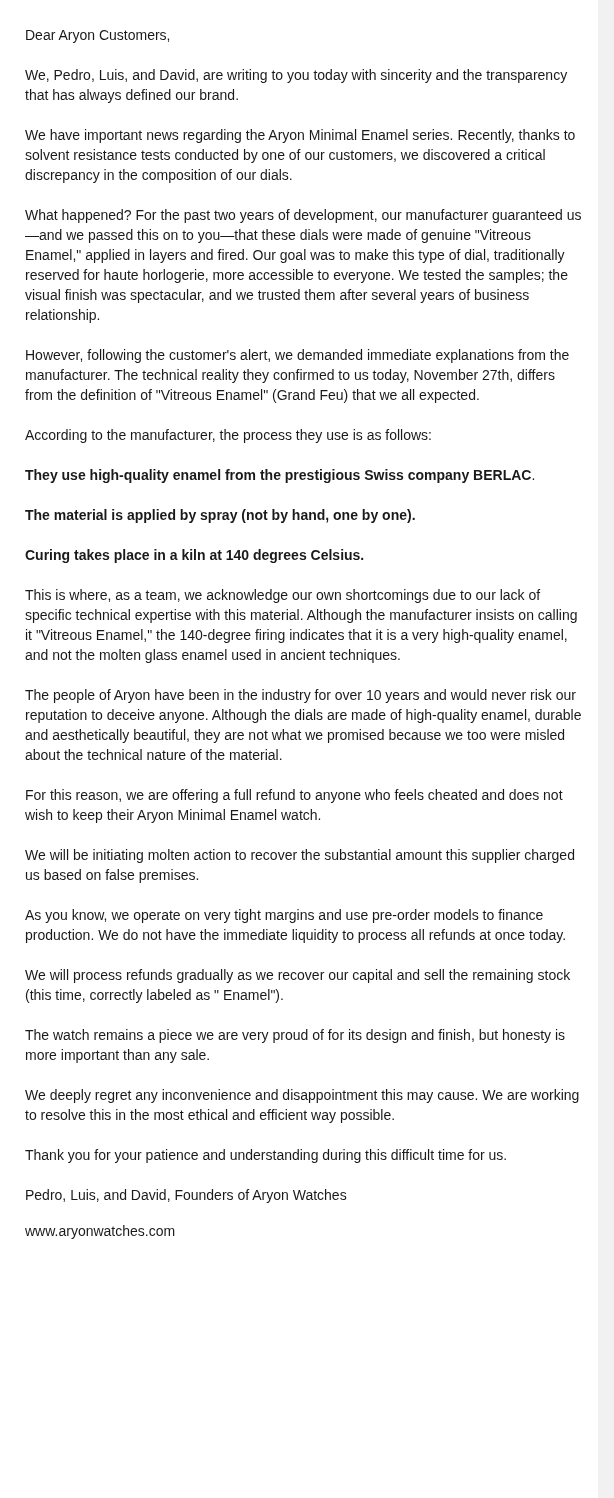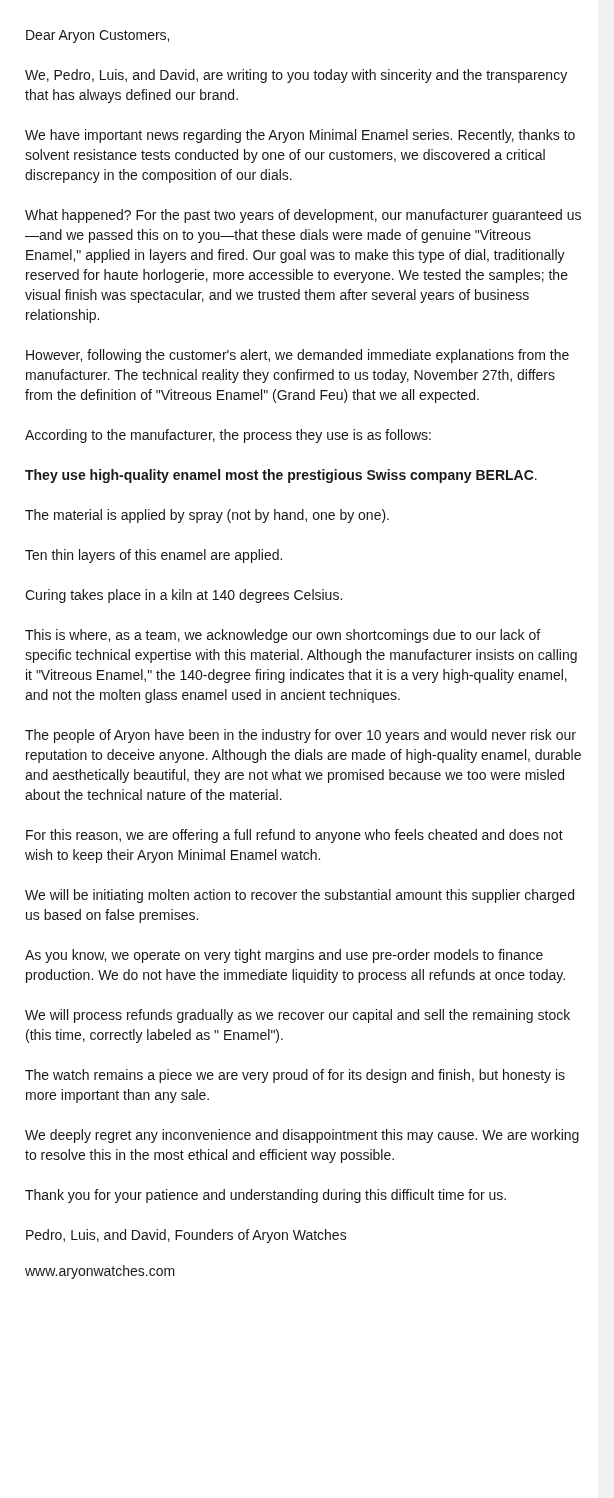--- a/index.html
+++ b/index.html
@@ -20,21 +20,21 @@
     padding: 25px 15px 0 25px;
     color: #1a1a1a;
     font-size: 14px;
     line-height: 20px;
     -webkit-font-smoothing: antialiased;
   }
   .email-body p {
     margin: 0 0 20px 0;
   }
   .email-body p.bold {
-    font-weight: normal;
+    font-weight: bold;
   }
   .email-body .sig-line {
     display: block;
     margin-top: 16px;
   }
   .scrollbar-track {
     position: absolute;
     top: 0;
     right: 0;
     width: 16px;
@@ -45,23 +45,22 @@
 </head>
 <body>
 
 <div class="email-body">
   <p>Dear Aryon Customers,</p>
   <p>We, Pedro, Luis, and David, are writing to you today with sincerity and the transparency that has always defined our brand.</p>
   <p>We have important news regarding the Aryon Minimal Enamel series. Recently, thanks to solvent resistance tests conducted by one of our customers, we discovered a critical discrepancy in the composition of our dials.</p>
   <p>What happened? For the past two years of development, our manufacturer guaranteed us—and we passed this on to you—that these dials were made of genuine "Vitreous Enamel," applied in layers and fired. Our goal was to make this type of dial, traditionally reserved for haute horlogerie, more accessible to everyone. We tested the samples; the visual finish was spectacular, and we trusted them after several years of business relationship.</p>
   <p>However, following the customer's alert, we demanded immediate explanations from the manufacturer. The technical reality they confirmed to us today, November 27th, differs from the definition of "Vitreous Enamel" (Grand Feu) that we all expected.</p>
   <p>According to the manufacturer, the process they use is as follows:</p>
-  <p><strong>They use high-quality enamel most the prestigious Swiss company BERLAC</strong><span>.</span></p>
+  <p><strong>They use high-quality enamel from the prestigious Swiss company BERLAC</strong><span>.</span></p>
   <p class="bold">The material is applied by spray (not by hand, one by one).</p>
-  <p class="bold">Ten thin layers of this enamel are applied.</p>
   <p class="bold">Curing takes place in a kiln at 140 degrees Celsius.</p>
   <p>This is where, as a team, we acknowledge our own shortcomings due to our lack of specific technical expertise with this material. Although the manufacturer insists on calling it "Vitreous Enamel," the 140-degree firing indicates that it is a very high-quality enamel, and not the molten glass enamel used in ancient techniques.</p>
   <p>The people of Aryon have been in the industry for over 10 years and would never risk our reputation to deceive anyone. Although the dials are made of high-quality enamel, durable and aesthetically beautiful, they are not what we promised because we too were misled about the technical nature of the material.</p>
   <p>For this reason, we are offering a full refund to anyone who feels cheated and does not wish to keep their Aryon Minimal Enamel watch.</p>
   <p>We will be initiating molten action to recover the substantial amount this supplier charged us based on false premises.</p>
   <p>As you know, we operate on very tight margins and use pre-order models to finance production. We do not have the immediate liquidity to process all refunds at once today.</p>
   <p>We will process refunds gradually as we recover our capital and sell the remaining stock (this time, correctly labeled as " Enamel").</p>
   <p>The watch remains a piece we are very proud of for its design and finish, but honesty is more important than any sale.</p>
   <p>We deeply regret any inconvenience and disappointment this may cause. We are working to resolve this in the most ethical and efficient way possible.</p>
   <p>Thank you for your patience and understanding during this difficult time for us.</p>

